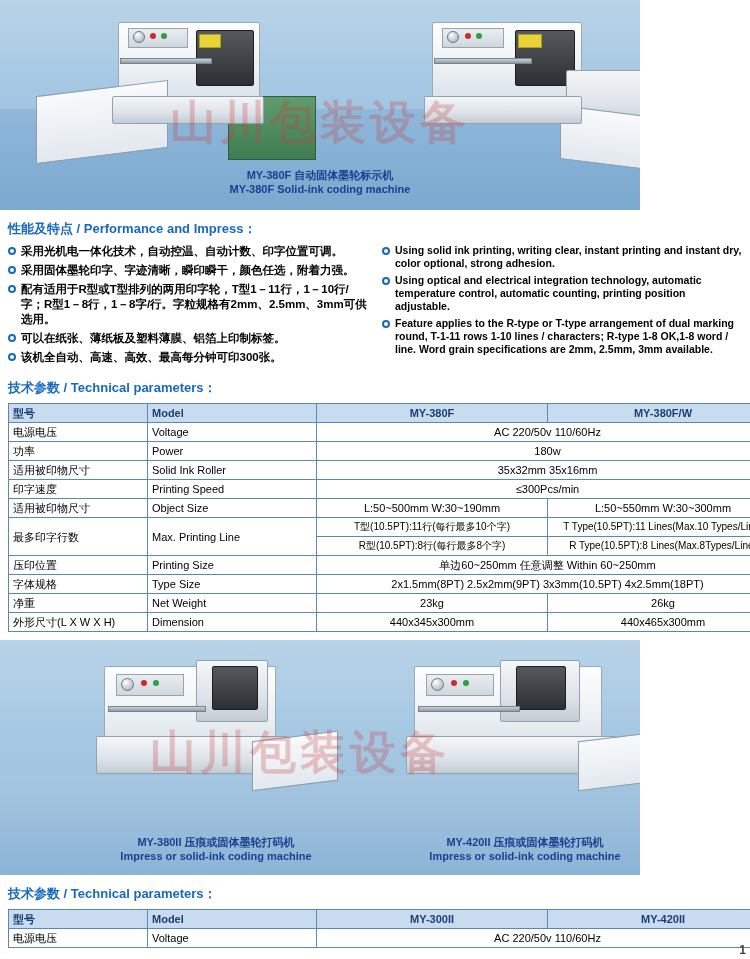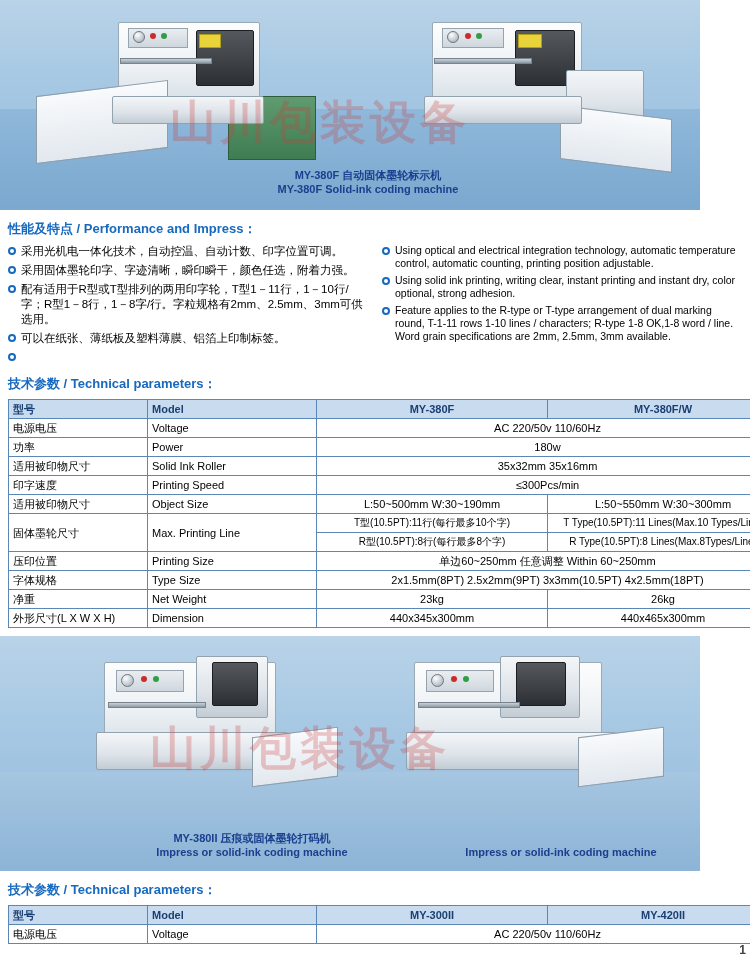--- a/index.html
+++ b/index.html
@@ -8,21 +8,21 @@
     background:#ffffff;
     font-family:"Liberation Sans", sans-serif;
     font-size:11px;
     color:#000;
     position:relative;
     overflow:hidden;
   }
   
   .photo-panel{
     position:relative;
-    width:700px;
+    width:640px;
     background:linear-gradient(180deg,#b9d3e8 0%, #a8c9e4 35%, #9dc2e0 65%, #93bbdd 100%);
     overflow:hidden;
   }
   .panel1{height:210px;}
   .panel2{height:235px;margin-top:8px;}
   .panel-inner{position:absolute;inset:0;}
   .bench{
     position:absolute;left:0;right:0;bottom:0;height:48%;
     background:linear-gradient(180deg,#8fb8da 0%, #7ba8cf 100%);
   }
@@ -39,21 +39,20 @@
     white-space:nowrap;
     font-weight:bold;
   }
   .caption{
     position:absolute;
     color:#1b3f8f;
     font-weight:bold;
     font-size:11px;
     line-height:14px;
     text-align:center;
-    margin-left:36px;
   }
   
   .mach{position:absolute;}
   .body-white{
     background:linear-gradient(180deg,#fdfdfd 0%, #eef2f5 55%, #d8e0e7 100%);
     border:1px solid #9aa9b6;
     border-radius:2px;
   }
   .body-grey{
     background:linear-gradient(180deg,#f4f6f8 0%, #dde3e9 60%, #c3ccd4 100%);
@@ -100,20 +99,21 @@
     gap:14px;
     align-items:flex-start;
   }
   .feat-col{flex:1;}
   .feat-item{
     display:flex;
     gap:5px;
     margin-bottom:4px;
     line-height:14px;
     font-size:11px;
+    font-weight:bold;
   }
   .bullet{
     flex:0 0 auto;
     width:8px;height:8px;border-radius:50%;
     border:2px solid #1769c0;
     margin-top:3px;
     box-sizing:border-box;
   }
   .feat-text-cn{font-size:11.5px;line-height:15px;}
   .feat-text-en{font-size:10.5px;line-height:13px;}
@@ -209,31 +209,32 @@
     <div class="feat-item">
       <span class="bullet"></span>
       <span class="feat-text-cn">配有适用于R型或T型排列的两用印字轮，T型1－11行，1－10行/字；R型1－8行，1－8字/行。字粒规格有2mm、2.5mm、3mm可供选用。</span>
     </div>
     <div class="feat-item">
       <span class="bullet"></span>
       <span class="feat-text-cn">可以在纸张、薄纸板及塑料薄膜、铝箔上印制标签。</span>
     </div>
     <div class="feat-item">
       <span class="bullet"></span>
+      <span class="feat-text-cn">该机全自动、高速、高效、最高每分钟可印300张。</span>
     </div>
   </div>
 
   <div class="feat-col">
     <div class="feat-item">
       <span class="bullet"></span>
+      <span class="feat-text-en">Using solid ink printing, writing clear, instant printing and instant dry, color optional, strong adhesion.</span>
+    </div>
+    <div class="feat-item">
+      <span class="bullet"></span>
       <span class="feat-text-en">Using optical and electrical integration technology, automatic temperature control, automatic counting, printing position adjustable.</span>
-    </div>
-    <div class="feat-item">
-      <span class="bullet"></span>
-      <span class="feat-text-en">Using solid ink printing, writing clear, instant printing and instant dry, color optional, strong adhesion.</span>
     </div>
     <div class="feat-item">
       <span class="bullet"></span>
       <span class="feat-text-en">Feature applies to the R-type or T-type arrangement of dual marking round, T-1-11 rows 1-10 lines / characters; R-type 1-8 OK,1-8 word / line. Word grain specifications are 2mm, 2.5mm, 3mm available.</span>
     </div>
   </div>
 </div>
 
 <div class="sec-head">技术参数 / Technical parameters：</div>
 
@@ -265,21 +266,21 @@
     <td class="lbl">Printing Speed</td>
     <td class="ctr" colspan="2">≤300Pcs/min</td>
   </tr>
   <tr>
     <td class="lbl">适用被印物尺寸</td>
     <td class="lbl">Object Size</td>
     <td class="ctr">L:50~500mm  W:30~190mm</td>
     <td class="ctr">L:50~550mm  W:30~300mm</td>
   </tr>
   <tr>
-    <td class="lbl" rowspan="2">固体墨轮尺寸</td>
+    <td class="lbl" rowspan="2">最多印字行数</td>
     <td class="lbl" rowspan="2">Max. Printing Line</td>
     <td class="ctr tiny">T型(10.5PT):11行(每行最多10个字)</td>
     <td class="ctr tiny">T Type(10.5PT):11 Lines(Max.10 Types/Line)</td>
   </tr>
   <tr>
     <td class="ctr tiny">R型(10.5PT):8行(每行最多8个字)</td>
     <td class="ctr tiny">R Type(10.5PT):8 Lines(Max.8Types/Line)</td>
   </tr>
   <tr>
     <td class="lbl">压印位置</td>
@@ -332,20 +333,21 @@
     <div class="mach body-grey" style="left:406px;top:96px;width:208px;height:36px;"></div>
     <div class="mach tray" style="left:578px;top:96px;width:84px;height:48px;"></div>
 
     <div class="watermark" style="left:150px;top:82px;">山川包装设备</div>
 
     <div class="caption" style="left:96px;width:240px;bottom:12px;">
       <div>MY-380II 压痕或固体墨轮打码机</div>
       <div>Impress or solid-ink coding machine</div>
     </div>
     <div class="caption" style="left:400px;width:250px;bottom:12px;">
+      <div>MY-420II 压痕或固体墨轮打码机</div>
       <div>Impress or solid-ink coding machine</div>
     </div>
   </div>
 </div>
 
 <div class="sec-head">技术参数 / Technical parameters：</div>
 
 <table class="spec">
   <tbody>
       <tr class="hdr">

